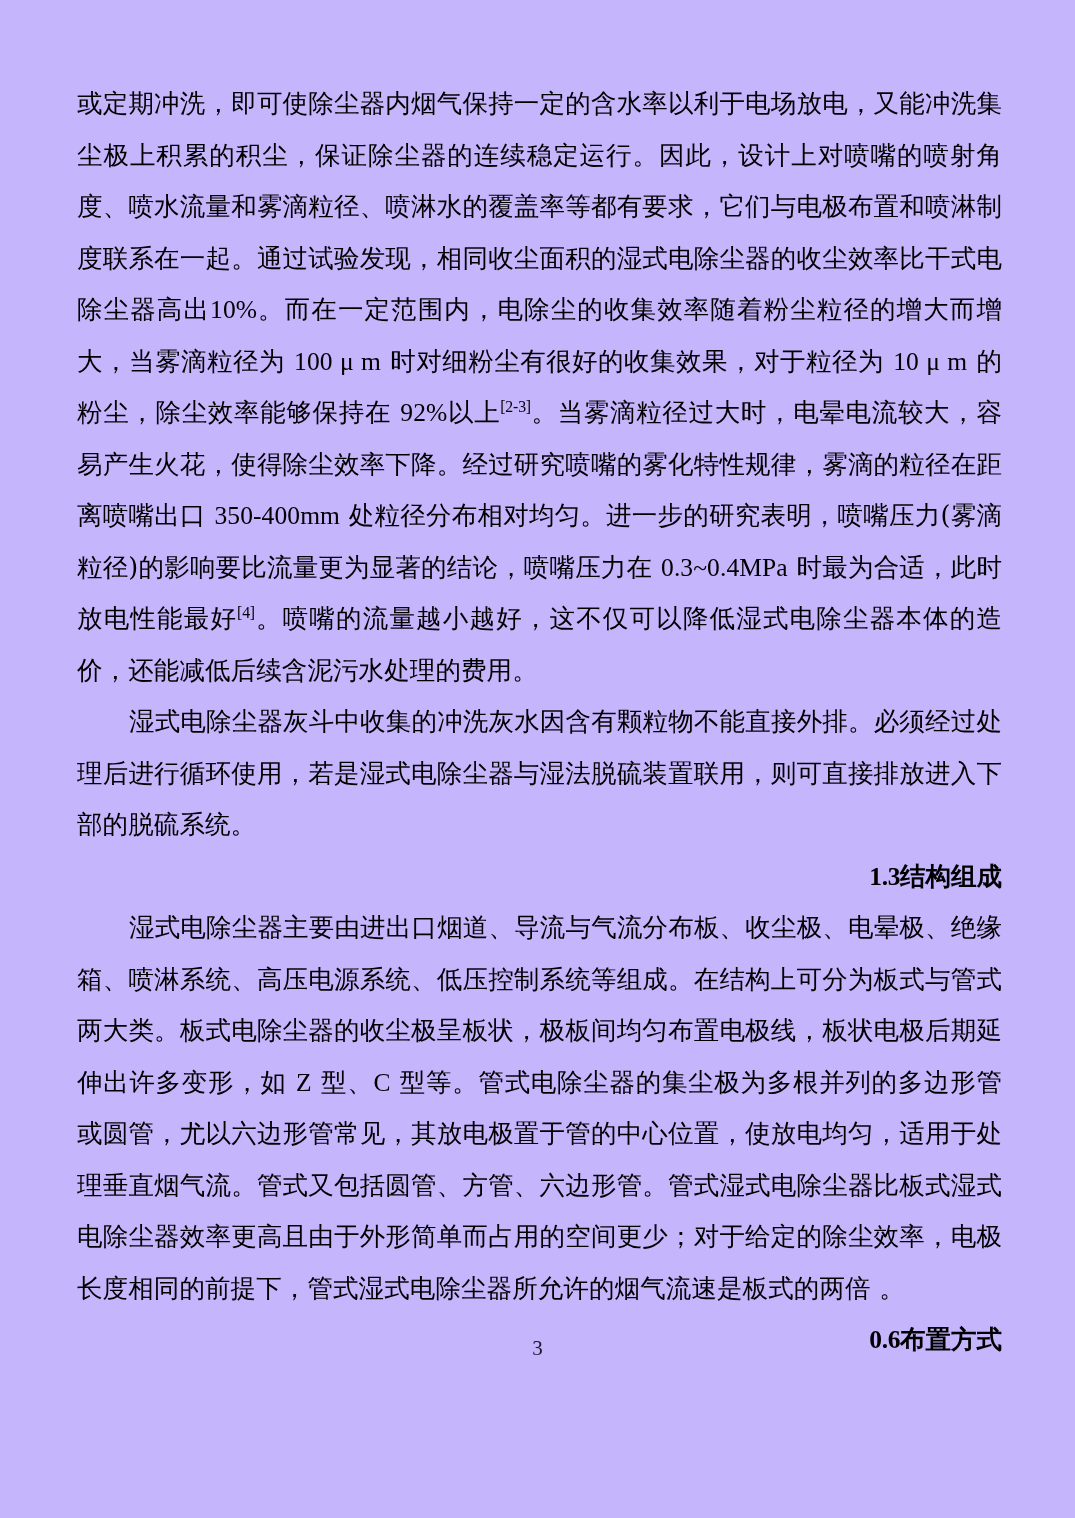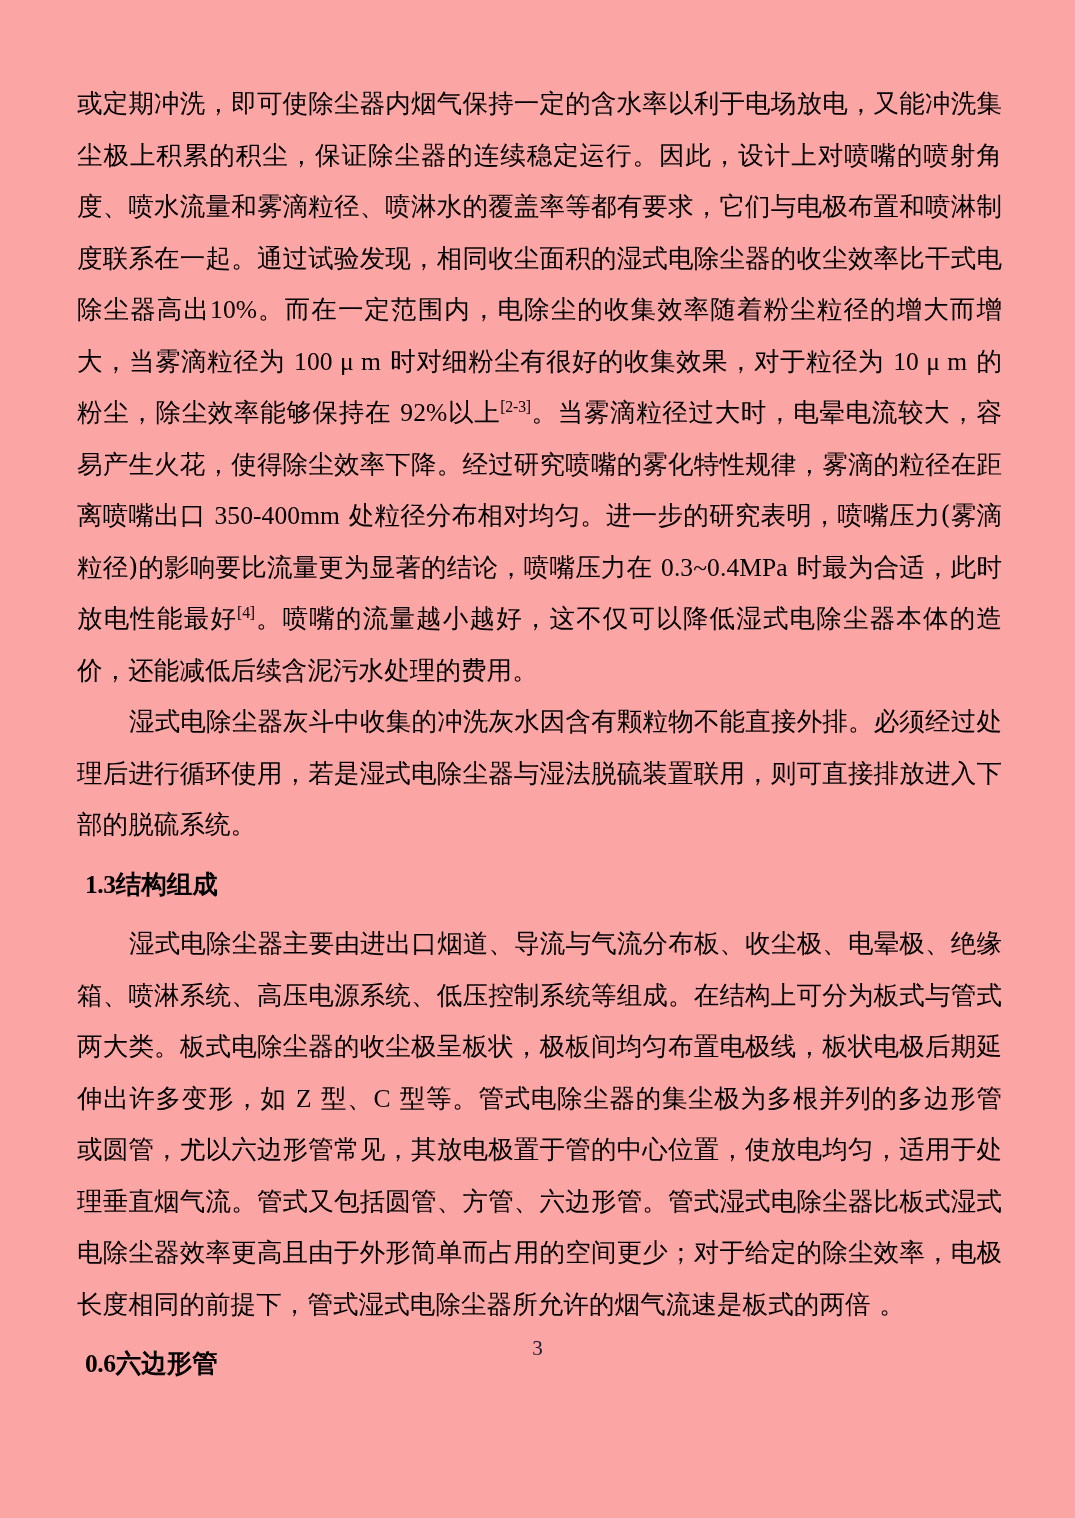--- a/index.html
+++ b/index.html
@@ -8,21 +8,21 @@
     background: #ffffff;
   }
   body {
     font-family: "DejaVu Serif", "Liberation Serif", serif;
     color: #000000;
   }
   #page {
     position: relative;
     width: 1075px;
     height: 1518px;
-    background: #fca5a5;
+    background: #c4b5fd;
     overflow: hidden;
     box-sizing: border-box;
   }
   #content {
     position: absolute;
     left: 77px;
     top: 78px;
     width: 925px;
   }
   .para {
@@ -34,22 +34,22 @@
     margin: 0;
     letter-spacing: 0.1px;
     word-spacing: 0.5px;
   }
   .para.indent {
     text-indent: 52px;
   }
   .heading {
     font-size: 25.5px;
     line-height: 51.5px;
-    margin: 8px;
-    text-align: left;
+    margin: 0;
+    text-align: right;
     white-space: nowrap;
   }
   .heading .num {
     font-weight: bold;
     font-family: "Liberation Serif", "DejaVu Serif", serif;
     letter-spacing: -0.4px;
   }
   .heading . htext {
     font-weight: normal;
     margin-left: 6px;
@@ -86,20 +86,20 @@
 
     <p class="para indent" id="blk-p2"><span>湿式电除尘器灰斗中收集的冲洗灰水因含有颗粒物不能直接外排。必须经过处理后进行循环使用，若是湿式电除尘器与湿法脱硫装置联用，则可直接排放进入下部的脱硫系统。</span></p>
 
     <h3 class="heading">
       <span class="num">1.3</span><span class="htext">结构组成</span>
     </h3>
 
     <p class="para indent" id="blk-p3"><span>湿式电除尘器主要由进出口烟道、导流与气流分布板、收尘极、电晕极、绝缘箱、喷淋系统、高压电源系统、低压控制系统等组成。在结构上可分为板式与管式两大类。板式电除尘器的收尘极呈板状，极板间均匀布置电极线，板状电极后期延伸出许多变形，如 </span><span class="lat">Z</span><span> 型、</span><span class="lat">C</span><span> 型等。管式电除尘器的集尘极为多根并列的多边形管或圆管，尤以六边形管常见，其放电极置于管的中心位置，使放电均匀，适用于处理垂直烟气流。管式又包括圆管、方管、六边形管。管式湿式电除尘器比板式湿式电除尘器效率更高且由于外形简单而占用的空间更少；对于给定的除尘效率，电极长度相同的前提下，管式湿式电除尘器所允许的烟气流速是板式的两倍 。</span></p>
 
     <h3 class="heading">
-      <span class="num">0.6</span><span class="htext">六边形管</span>
+      <span class="num">0.6</span><span class="htext">布置方式</span>
     </h3>
 
   </div>
 
   <div id="page-number">3</div>
 
 </div>
 
 </body></html>

